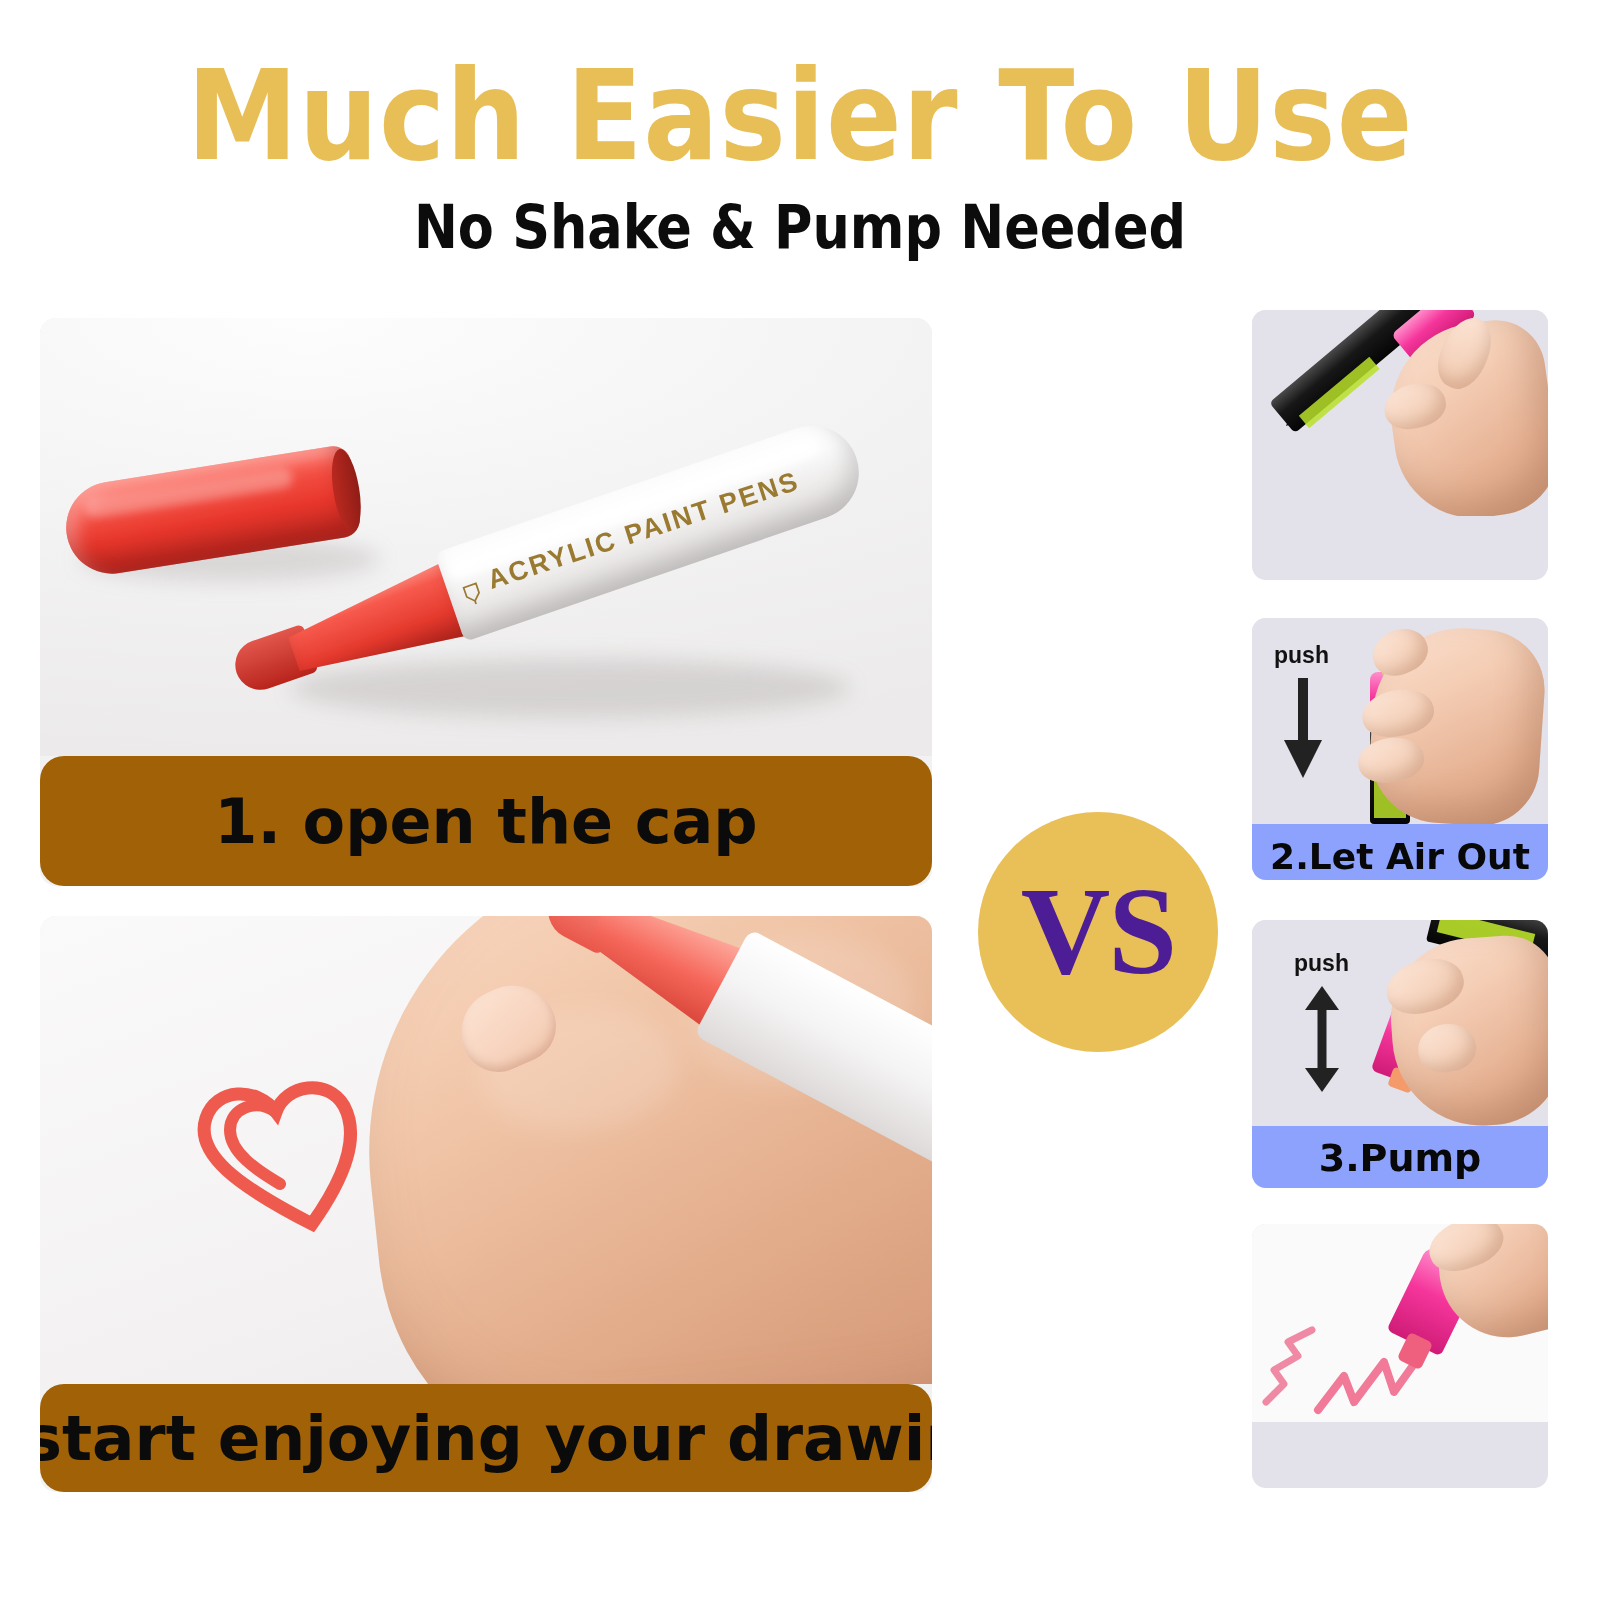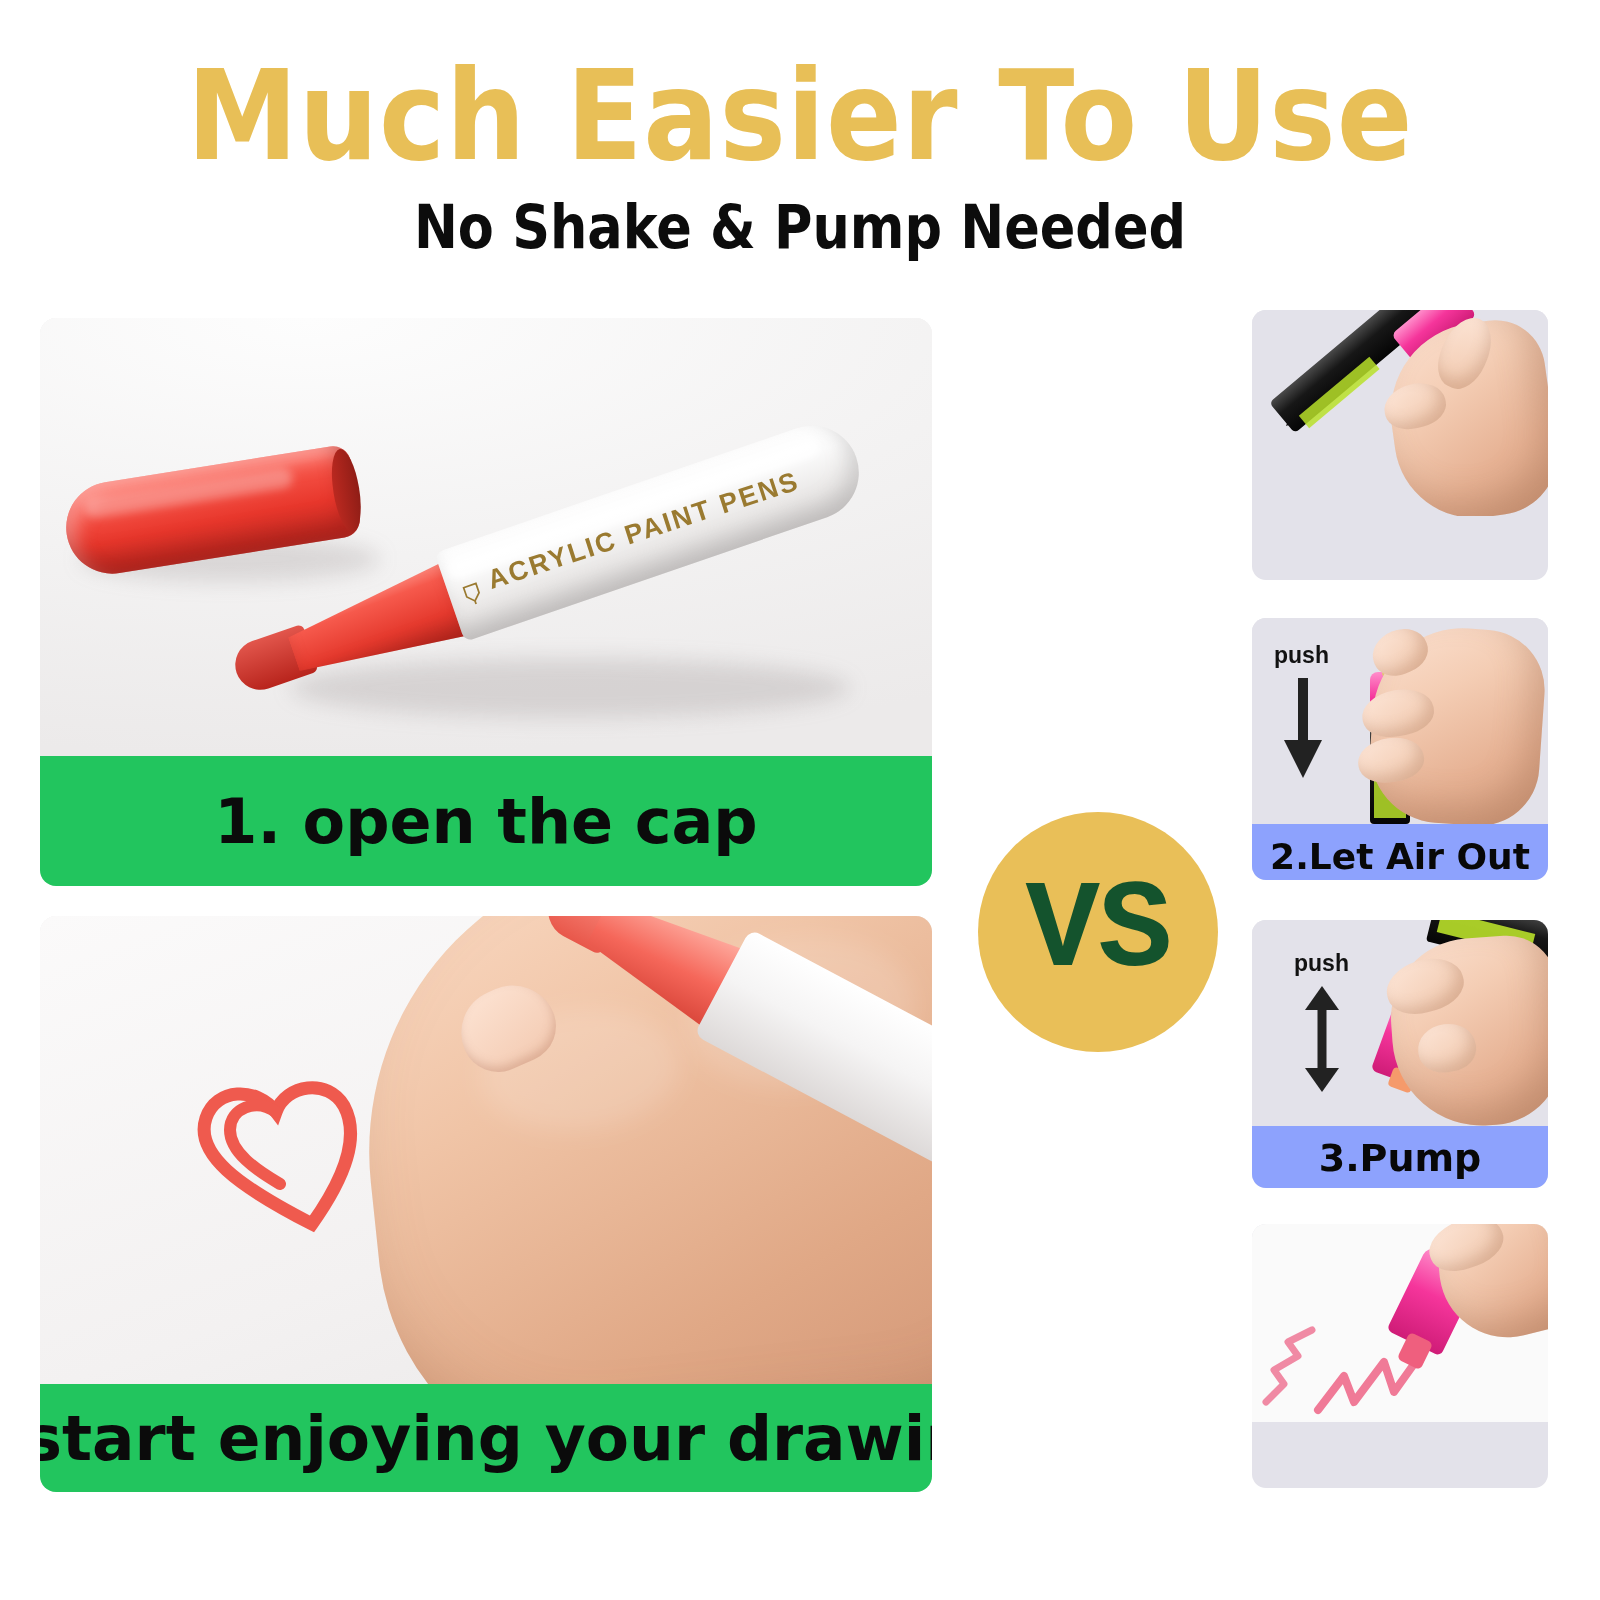--- a/index.html
+++ b/index.html
@@ -64,30 +64,31 @@
     position: relative;
     width: 100%;
     height: 438px;
     overflow: hidden;
     background: #f4f3f3;
   }
   #card-draw .bigphoto { height: 468px; }
 
   .bigcap {
     height: 130px;
-    background: #22c55e;
+    background: #a16207;
     display: flex;
     align-items: center;
     justify-content: center;
     color: #0b0b0b;
     font-size: 62px;
     font-weight: 700;
     font-family: "DejaVu Sans", sans-serif;
     white-space: nowrap;
     letter-spacing: 0px;
+    border-radius: 24px;
   }
   #card-draw .bigcap { height: 108px; font-size: 63px; }
   #card-open  .bigcap { height: 130px; }
 
   
   .surface1 {
     position: absolute; inset: 0;
     background:
       radial-gradient(140% 100% at 30% 0%, #fdfdfd 0%, #f3f2f2 55%, #eceaea 100%);
   }
@@ -241,25 +242,25 @@
     position: absolute;
     left: 978px; top: 812px;
     width: 240px; height: 240px;
     border-radius: 50%;
     background: #e9bf58;
     display: flex;
     align-items: center;
     justify-content: center;
   }
   #vs-badge .vs-text {
-    color: #14532d;
+    color: #4c1d95;
     font-size: 124px;
     font-weight: 700;
     letter-spacing: -2px;
-    font-family: Liberation Mono, monospace;
+    font-family: Liberation Serif, serif;
     line-height: 1;
   }
 
   
   .stepcard {
     position: absolute;
     left: 1252px;
     width: 296px;
     border-radius: 14px;
     overflow: hidden;

